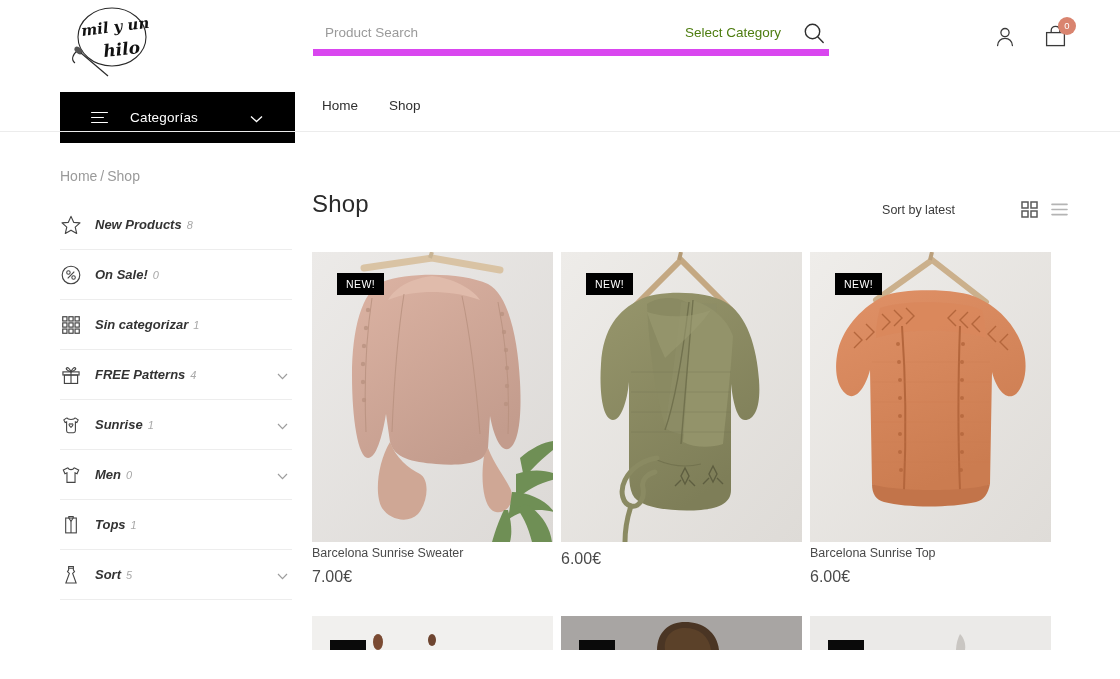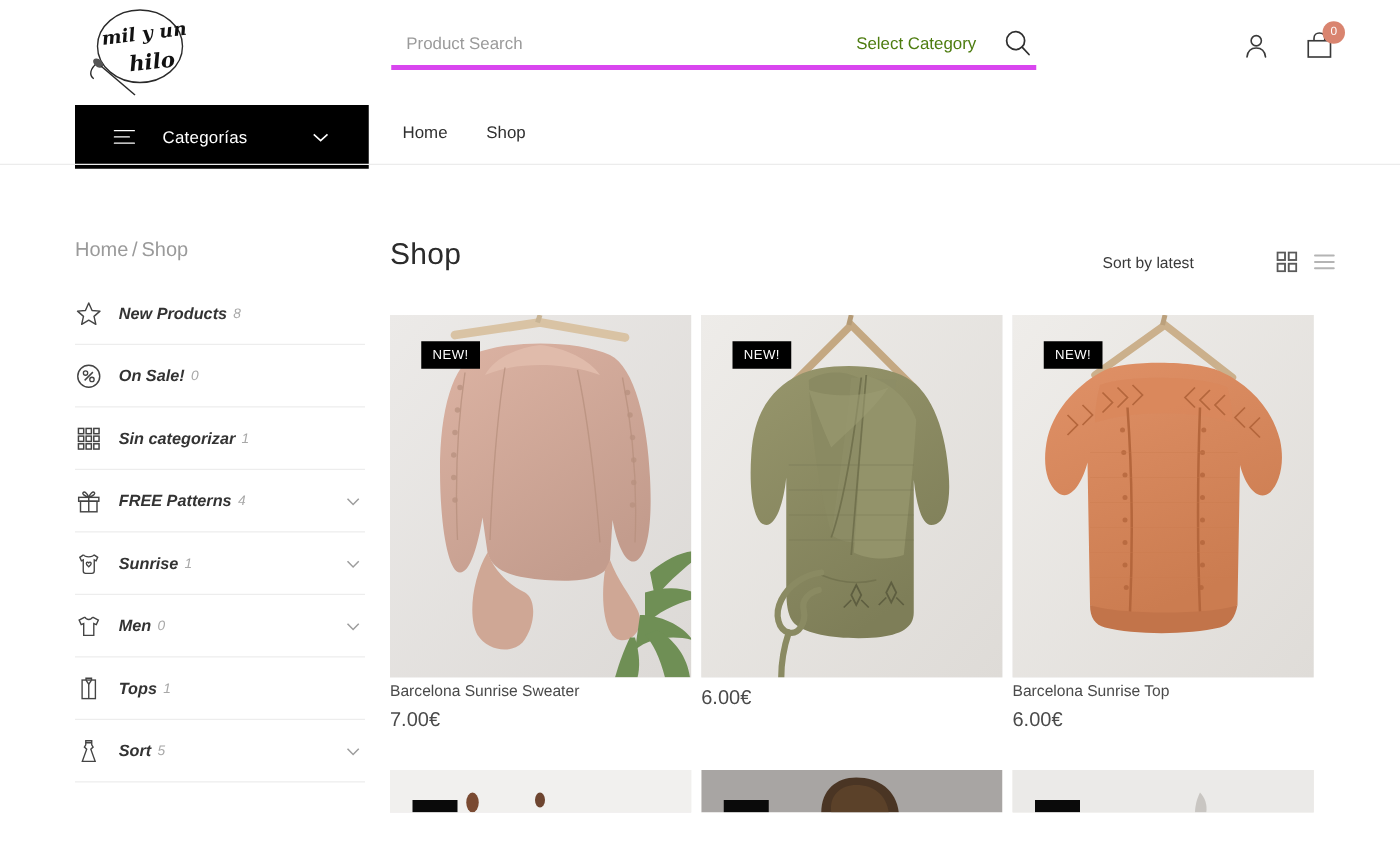--- a/index.html
+++ b/index.html
@@ -17,21 +17,21 @@
 
   .logo-wrap {
     position: absolute; left: 62px; top: 4px;
     width: 92px; height: 74px;
   }
   .logo-wrap svg { display: block; }
 
   .search-bar {
     position: absolute; left: 313px; top: 22px;
     width: 516px; height: 34px;
-    border-bottom: 4px solid #d946ef;
+    border-bottom: 7px solid #d946ef;
     display: flex; align-items: center;
   }
   .search-input {
     border: none; outline: none; background: transparent;
     font-family: "Liberation Sans", sans-serif;
     font-size: 13.5px; color: #555;
     width: 340px; padding: 0 0 6px 12px;
   }
   .search-input::placeholder { color: #9a9a9a; }
   .select-category {
@@ -55,21 +55,21 @@
     position: absolute; right: -8px; top: -7px;
     width: 18px; height: 18px; border-radius: 50%;
     background: #d9846f; color: #fff;
     font-size: 9.5px; line-height: 18px; text-align: center;
     font-family: "Liberation Sans", sans-serif;
   }
 
   
   .navrow { position: relative; height: 52px; }
   .cat-btn {
-    position: absolute; left: 60px; top: 4px;
+    position: absolute; left: 60px; top: 12px;
     width: 235px; height: 51px;
     background: #000; color: #fff;
     display: flex; align-items: center;
     cursor: pointer;
   }
   .burger { margin-left: 31px; display: flex; flex-direction: column; gap: 3.5px; }
   .burger i { display: block; background: #fff; height: 1.6px; border-radius: 1px; }
   .burger i:nth-child(1) { width: 17px; }
   .burger i:nth-child(2) { width: 13px; }
   .burger i:nth-child(3) { width: 17px; }
@@ -86,21 +86,21 @@
   .header-rule {
     position: absolute; left: 0; right: 0; top: 131px;
     height: 1px; background: #ececec;
   }
 
   
   .body-area { position: absolute; left: 0; top: 132px; right: 0; bottom: 0; }
 
   
   .sidebar { position: absolute; left: 60px; top: 0; width: 232px; }
-  .breadcrumb { font-size: 16px; color: #9a9a9a; padding: 60px 0 16px 0; }
+  .breadcrumb { font-size: 14px; color: #9a9a9a; padding: 36px 0 16px 0; }
   .breadcrumb span { cursor: pointer; }
   .breadcrumb .sep { margin: 0 3px; }
 
   .cat-item {
     position: relative;
     display: flex; align-items: center;
     height: 50px;
     border-bottom: 1px solid #ededed;
     cursor: pointer;
     font-style: italic;

